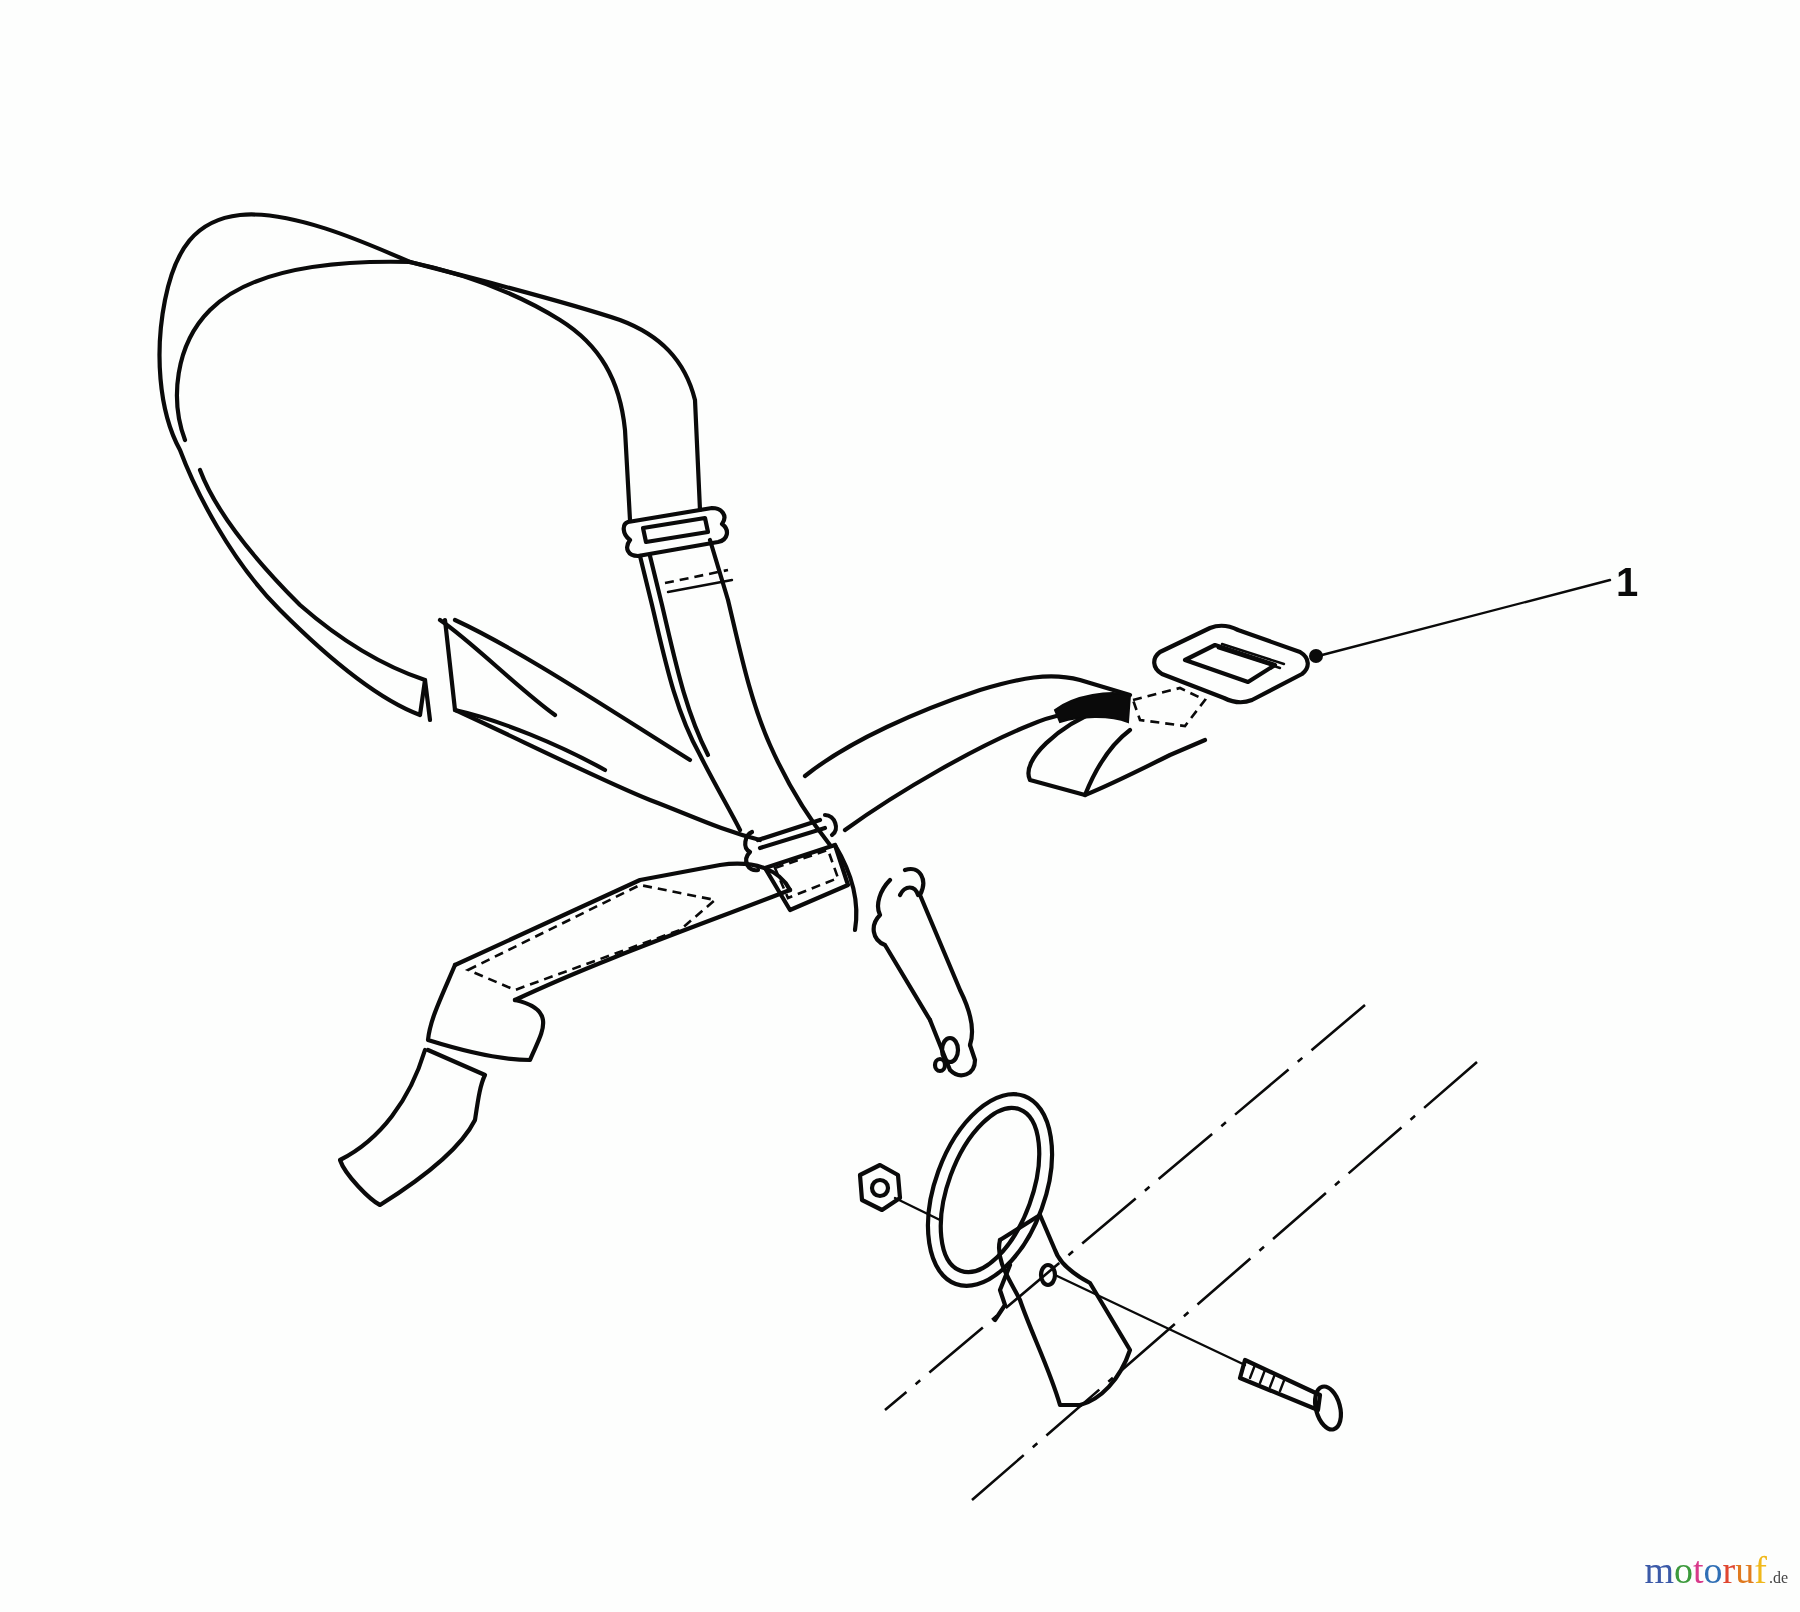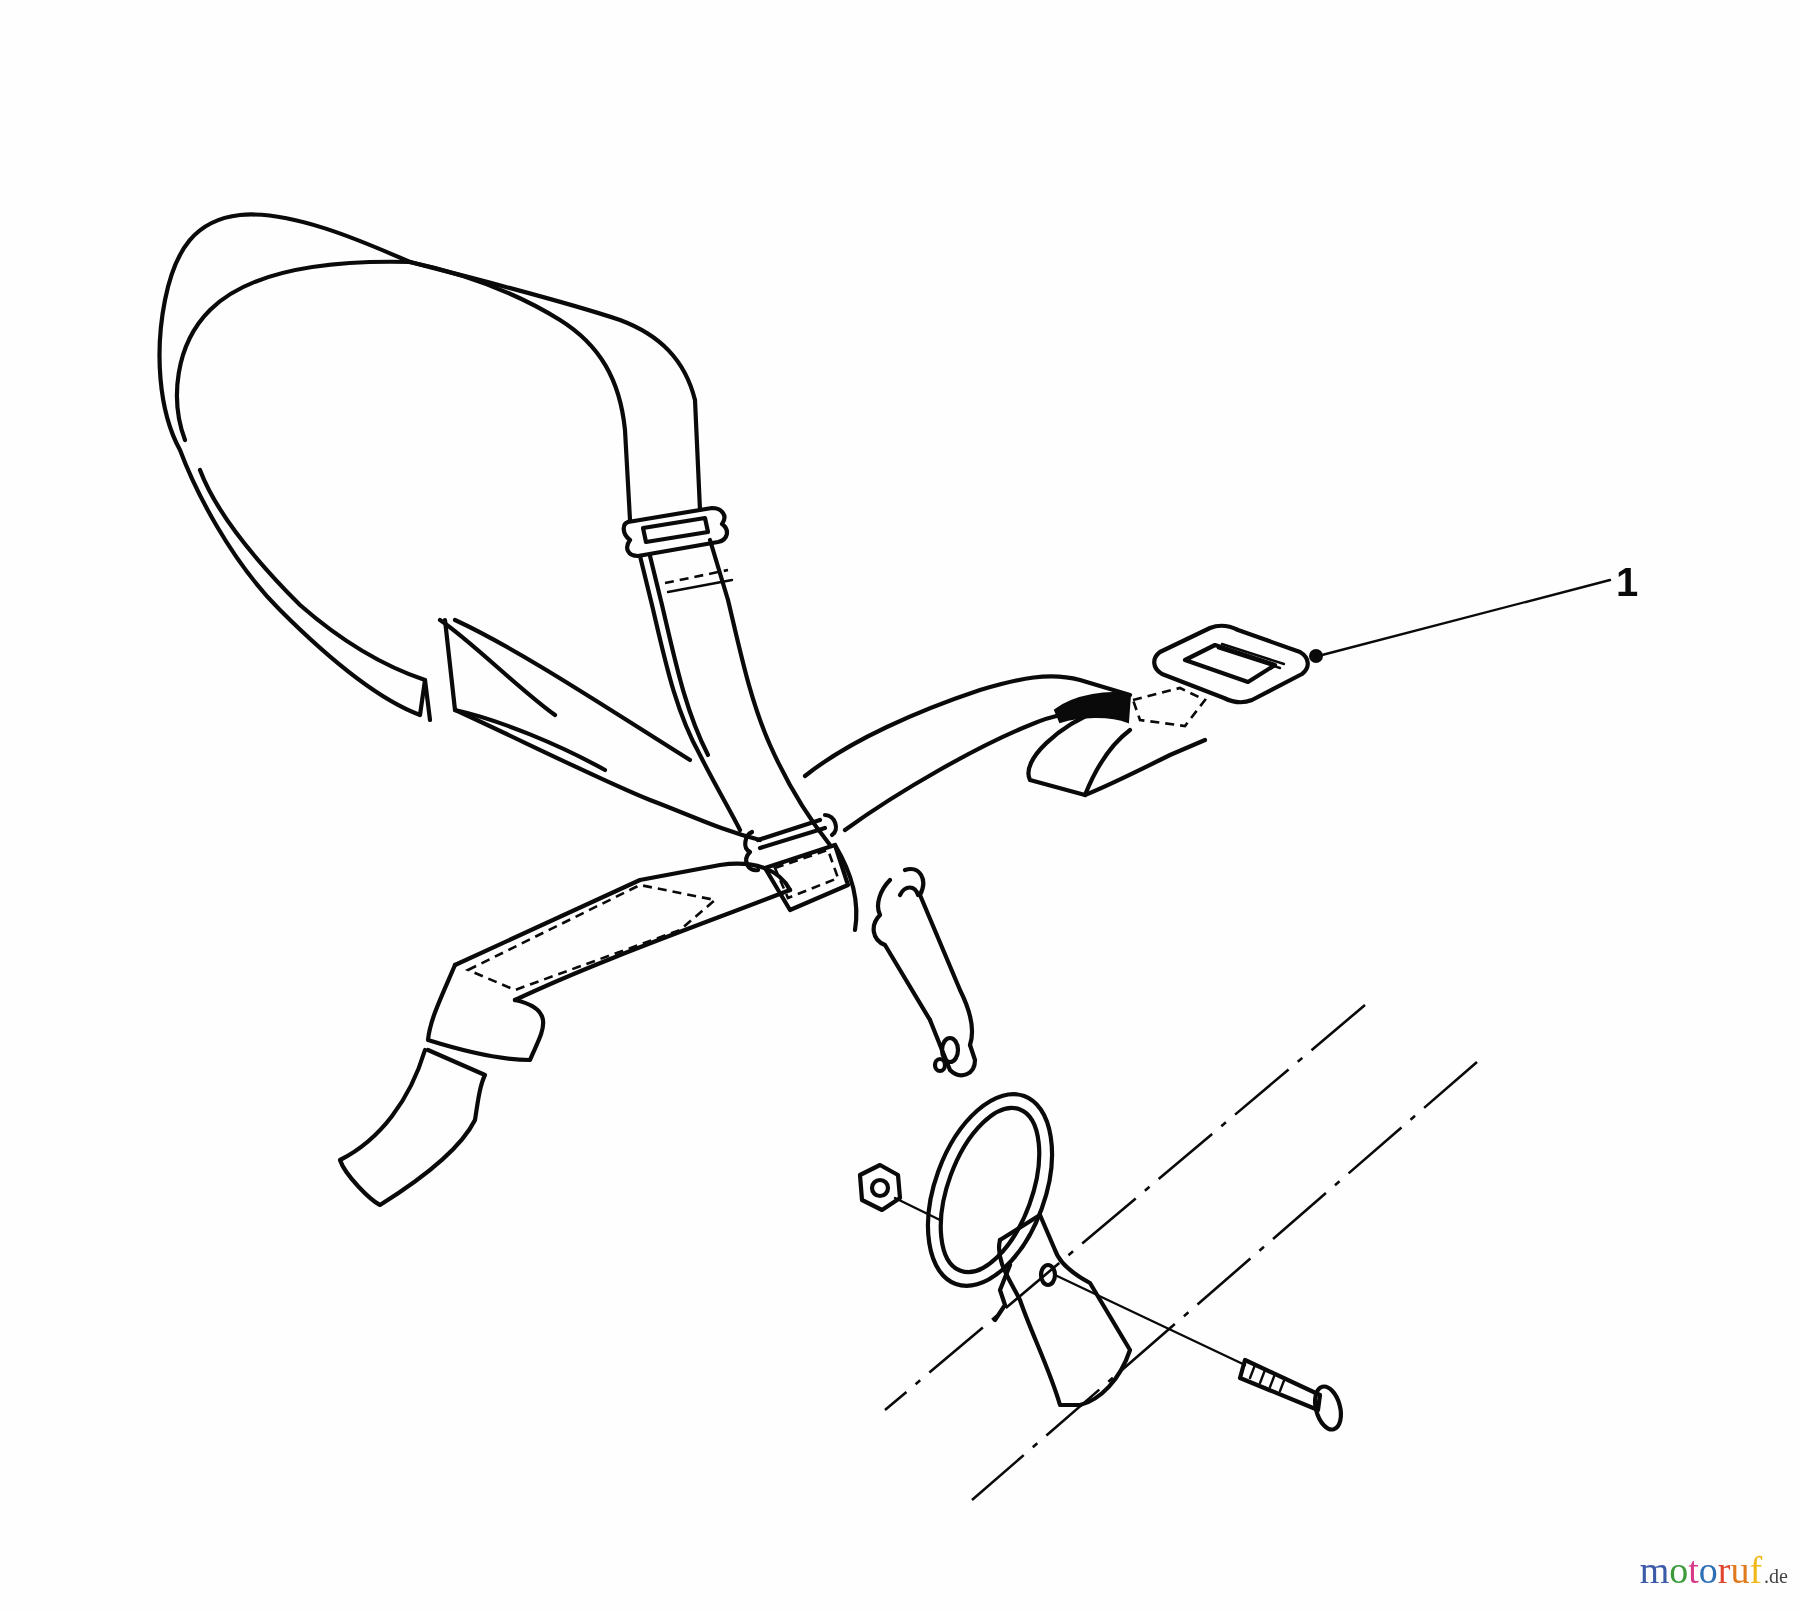--- a/index.html
+++ b/index.html
@@ -6,21 +6,21 @@
     body { width: 1800px; height: 1612px; position: relative; overflow: hidden; font-family: "Liberation Serif", serif; }
     #diagram { position: absolute; left: 0; top: 0; width: 1800px; height: 1612px; }
     .ln { fill: none; stroke: #0a0a0a; stroke-width: 4.2; stroke-linecap: round; stroke-linejoin: round; }
     .thin { fill: none; stroke: #0a0a0a; stroke-width: 2.4; stroke-linecap: round; }
     .dash { fill: none; stroke: #0a0a0a; stroke-width: 2.6; stroke-dasharray: 9 6; }
     .center { fill: none; stroke: #0a0a0a; stroke-width: 2.6; stroke-dasharray: 70 12 6 12; }
     .fillk { fill: #0a0a0a; stroke: #0a0a0a; stroke-width: 2; }
     .callout-label { position: absolute; left: 1616px; top: 560px; font-size: 40px; font-weight: bold; color: #0a0a0a; font-family: "Liberation Sans", sans-serif; }
     .watermark { position: absolute; right: 12px; bottom: 20px; font-family: "Liberation Serif", serif; font-size: 38px; letter-spacing: 0px; }
     .watermark span { display: inline-block; }
-    .watermark .suffix { font-size: 20px; color: #444; margin-left: 2px; }
+    .watermark .suffix { font-size: 16px; color: #444; margin-left: 2px; }
   </style>
 </head>
 <body>
 
 <svg id="diagram" viewBox="0 0 1800 1612" xmlns="http://www.w3.org/2000/svg">
 
   <g>
     <path class="ln" d="M410,262 C360,240 290,210 240,215 C195,220 175,250 165,300 C155,350 158,410 180,450 C195,490 230,560 280,610 C330,660 380,700 420,715 L425,680 C380,665 340,640 300,605 C250,555 215,510 200,470"></path>
     <path class="ln" d="M410,262 C330,260 250,270 210,310 C175,345 170,400 185,440"></path>
     <path class="ln" d="M410,262 C470,275 520,295 560,320 C600,345 620,380 625,430 L630,520"></path>

